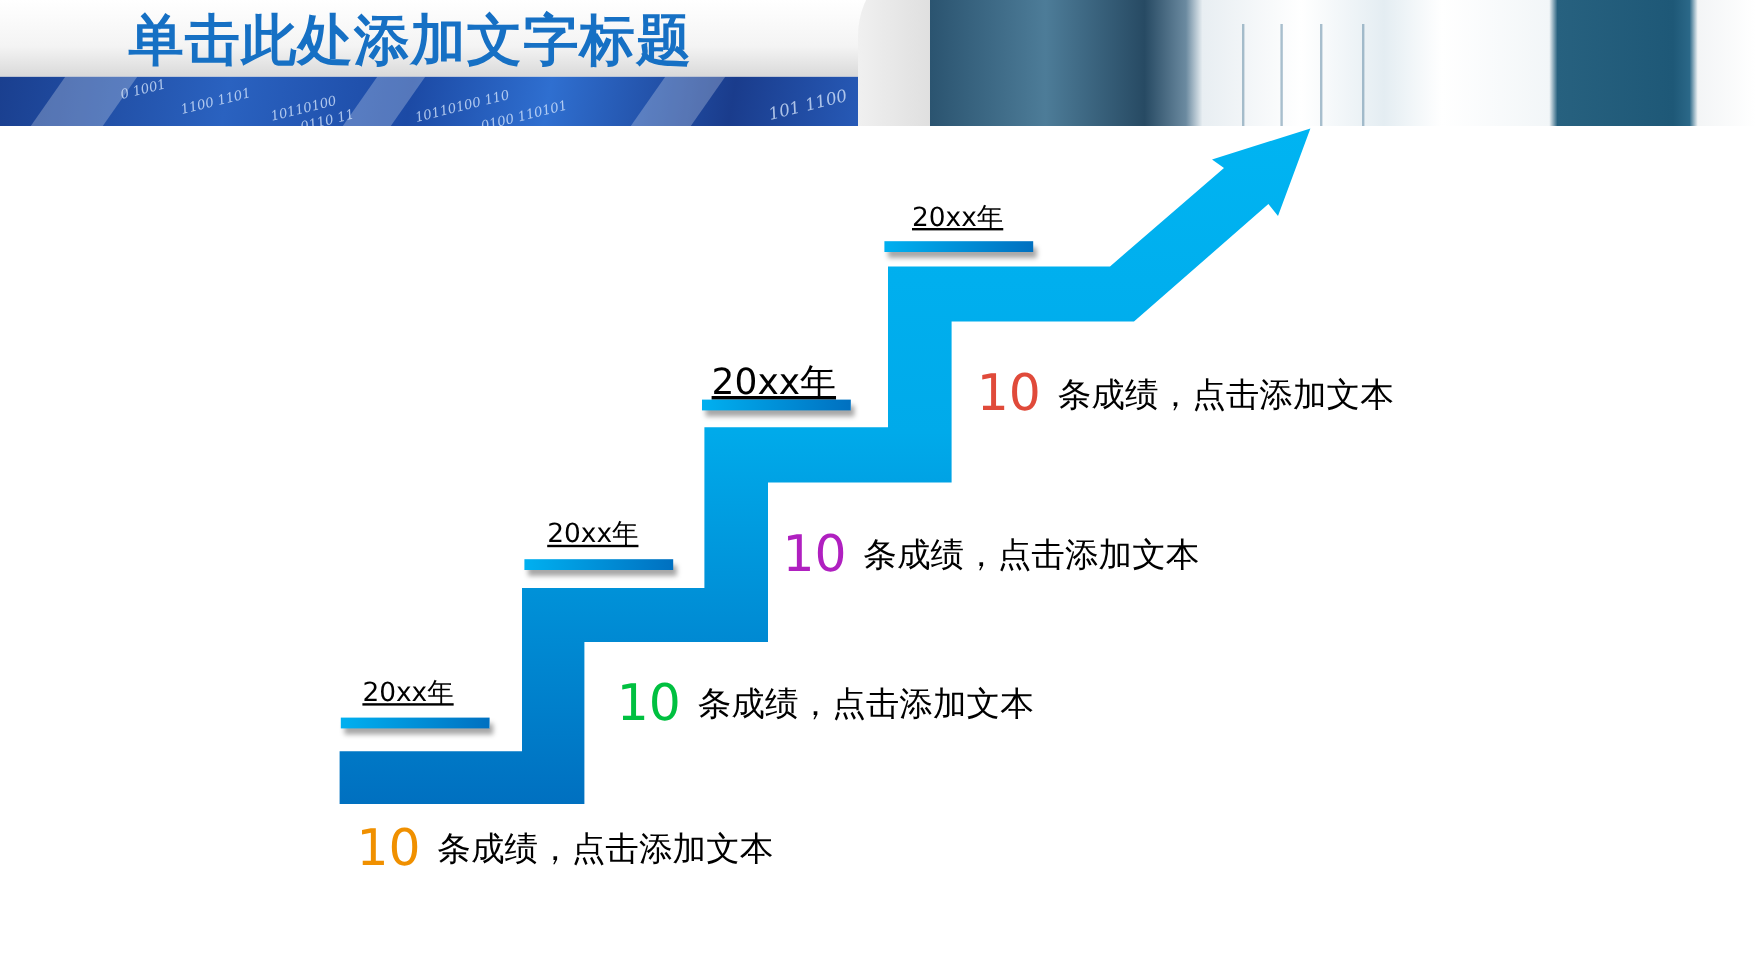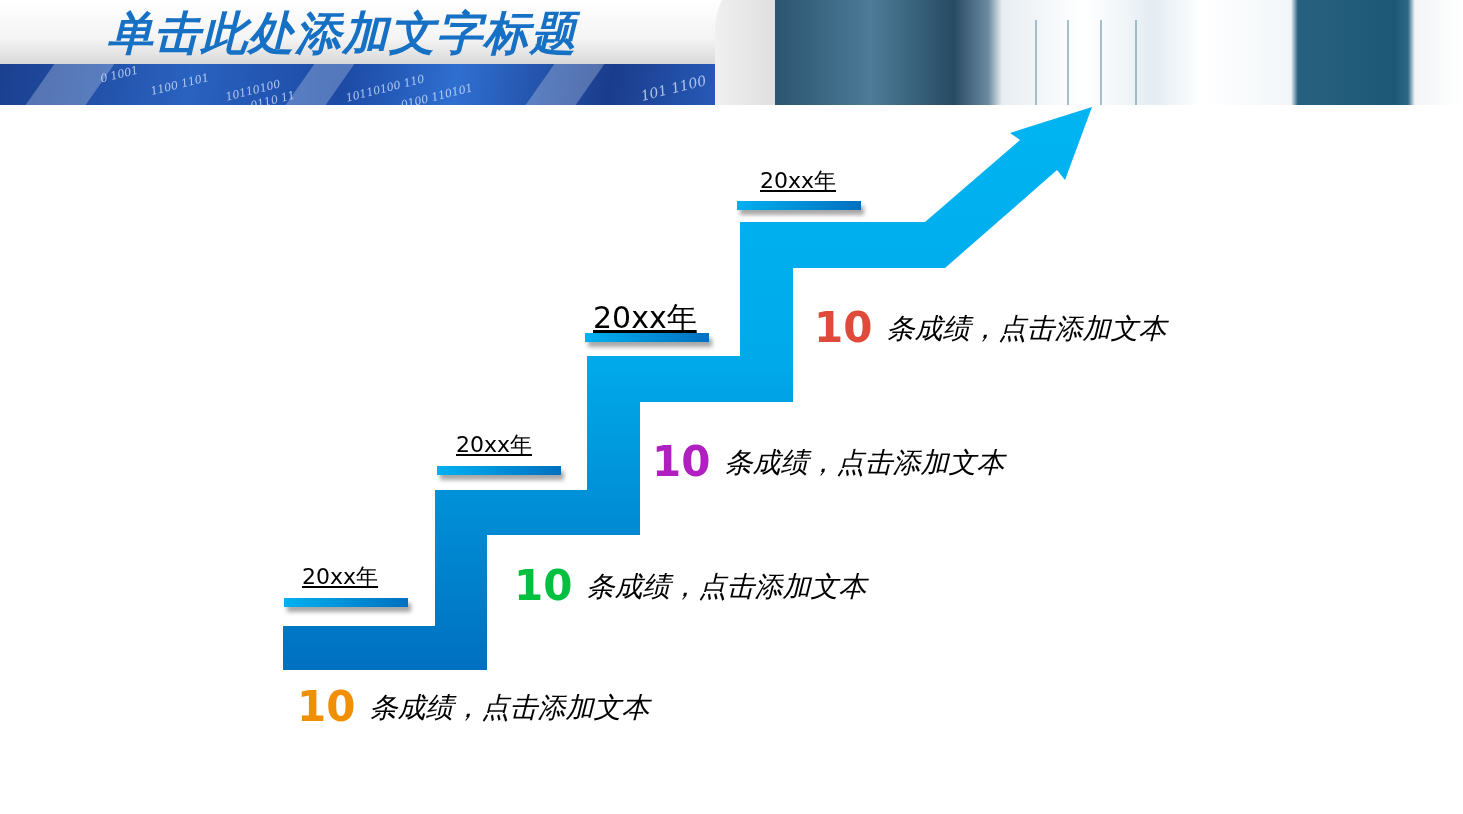--- a/index.html
+++ b/index.html
@@ -13,28 +13,28 @@
                  background:linear-gradient(100deg,#1a3f8f 0%,#2a62c0 25%,#1c4aa5 45%,#2f6fd0 60%,#1a3c8c 80%,#2c66c8 100%); }
   .binary-band .stripe { position:absolute; top:0; height:41px; background:rgba(255,255,255,0.25); transform:skewX(-35deg); }
   .binary-text { position:absolute; top:4px; font-family:"DejaVu Serif",serif; font-style:italic; font-size:11px;
                  color:rgba(220,235,255,0.75); white-space:nowrap; transform:rotate(-14deg); }
   .curve { position:absolute; left:715px; top:-40px; width:140px; height:190px; border-radius:70px 0 0 0;
            background:linear-gradient(90deg,#f0f0f0,#c9c9c9); }
   .header-right { position:absolute; left:775px; top:0; width:688px; height:105px;
                   background:linear-gradient(90deg,#2b5470 0%,#4d7c98 14%,#274a63 26%,#6b8aa0 31%,#e8eef2 33%,#ffffff 45%,#e4edf2 55%,#ffffff 62%,#f2f6f8 75%,#27617f 76%,#1e5877 90%,#2b6888 92%,#f3f5f6 93%,#ffffff 100%); }
   .blind { position:absolute; top:20px; width:2px; height:85px; background:rgba(100,140,165,0.55); }
   .page-title { position:absolute; left:107px; top:4px; font-size:46px; font-weight:bold; color:#1670c4;
-                letter-spacing:1px; line-height:58px;font-style:italic; }
+                letter-spacing:1px; line-height:58px; }
   svg.stairs { position:absolute; left:0; top:0; }
   .bar { position:absolute; height:9px; background:linear-gradient(90deg,#00b0f0,#0070c0);
          box-shadow:3px 5px 4px rgba(0,0,0,0.35); }
   .year { position:absolute; color:#000; white-space:nowrap;text-decoration:underline; }
   .item { position:absolute; white-space:nowrap; color:#000; }
-  .item .num { font-weight:bold; font-size:42px; margin-right:14px; vertical-align:-4px; }
-  .item .txt { font-size:28px;font-style:italic; }
+  .item .num { font-weight:normal; font-size:42px; margin-right:14px; vertical-align:-4px; }
+  .item .txt { font-size:28px; }
 </style>
 </head>
 <body>
 
 <div class="header">
   <div class="header-left">
     <div class="title-band"></div>
     <div class="binary-band">
       <div class="stripe" style="left:40px;width:60px;"></div>
       <div class="stripe" style="left:300px;width:40px;"></div>

